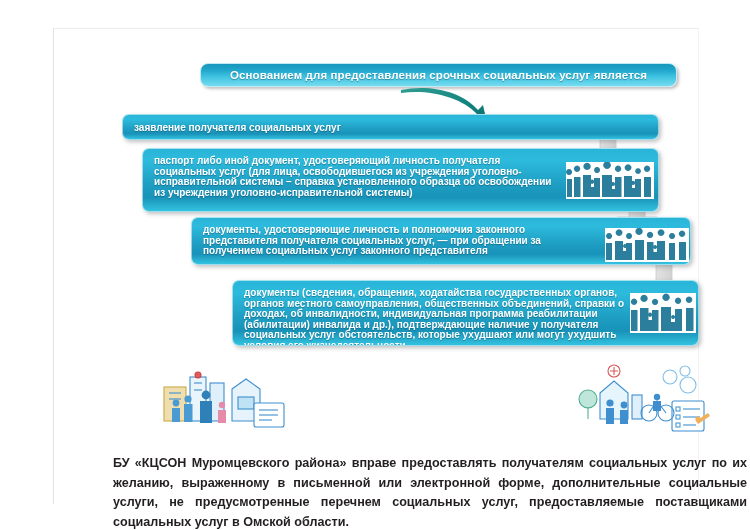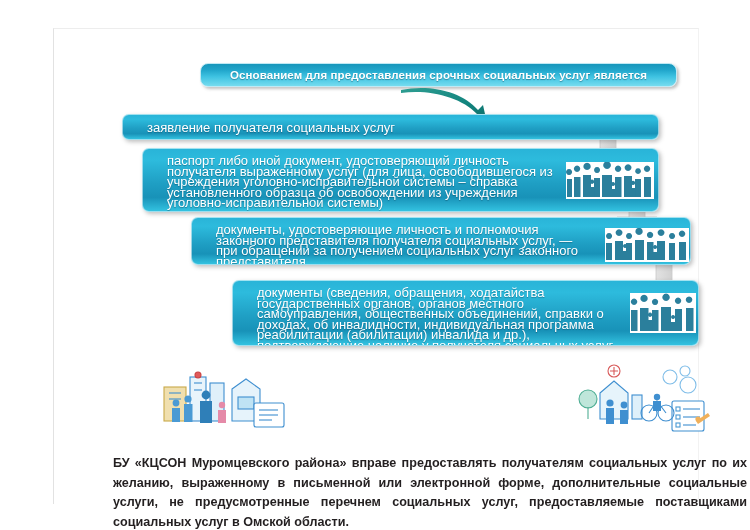--- a/index.html
+++ b/index.html
@@ -74,25 +74,24 @@
     background: linear-gradient(to bottom,
                 #29b4d8 0%, #2dbbdd 18%, #1f9fc4 55%, #1892b8 78%, #33c2e0 100%);
     overflow: hidden;
   }
   .tealbox .body {
     position: absolute;
     left: 11px;
     top: 7px;
     right: 8px;
     color: #ffffff;
-    font-size: 13px;
-    font-weight: normal;
+    font-size: 10px;
+    font-weight: bold;
     line-height: 10.6px;
     text-shadow: 0 1px 1px rgba(0,50,70,0.40);
-    margin-left: 13px;
   }
 
   #box-1 { left: 68px;  top: 85px;  width: 537px; height: 26px; }
   #box-1 .body { top: 8px; }
   #box-2 { left: 88px;  top: 119px; width: 517px; height: 64px; }
   #box-3 { left: 137px; top: 188px; width: 500px; height: 48px; }
   #box-4 { left: 178px; top: 251px; width: 467px; height: 66px; }
 
   
   .people-strip {
@@ -203,21 +202,21 @@
       </linearGradient>
     </defs>
     <path d="M13,0 L29,0 L29,25 L41,25 L21,47 L1,25 L13,25 Z" fill="url(#bag3)" stroke="#c9c9c9" stroke-width="0.8"></path>
   </svg>
 
   <div id="box-1" class="tealbox">
     <div class="body">заявление получателя социальных услуг</div>
   </div>
 
   <div id="box-2" class="tealbox">
-    <div class="body" style="right:100px;">паспорт либо иной документ, удостоверяющий личность получателя выраженному услуг (для лица, освободившегося из учреждения уголовно-исправительной системы – справка установленного образца об освобождении из учреждения уголовно-исправительной системы)</div>
+    <div class="body" style="right:100px;">паспорт либо иной документ, удостоверяющий личность получателя социальных услуг (для лица, освободившегося из учреждения уголовно-исправительной системы – справка установленного образца об освобождении из учреждения уголовно-исправительной системы)</div>
   </div>
 
   <div id="box-3" class="tealbox">
     <div class="body" style="right:97px;">документы, удостоверяющие личность и полномочия законного представителя получателя социальных услуг, — при обращении за получением социальных услуг законного представителя</div>
   </div>
 
   <div id="box-4" class="tealbox">
     <div class="body" style="right:70px;">документы (сведения, обращения, ходатайства государственных органов, органов местного самоуправления, общественных объединений, справки о доходах, об инвалидности, индивидуальная программа реабилитации (абилитации) инвалида и др.), подтверждающие наличие у получателя социальных услуг обстоятельств, которые ухудшают или могут ухудшить условия его жизнедеятельности</div>
   </div>
 

